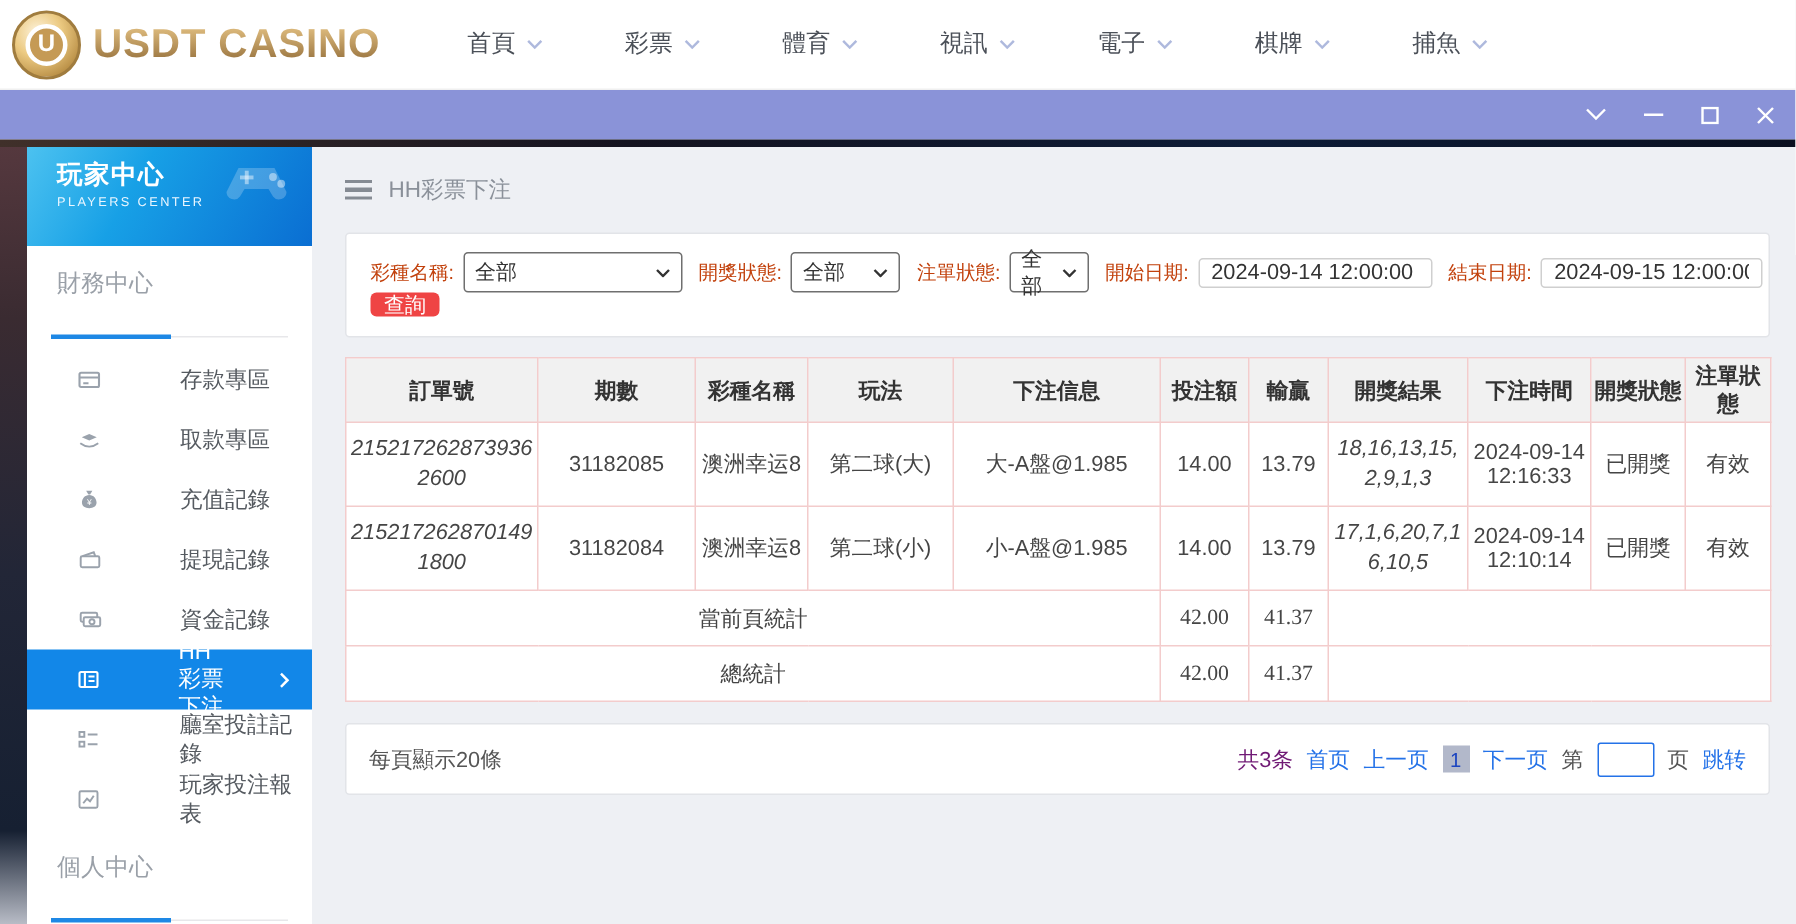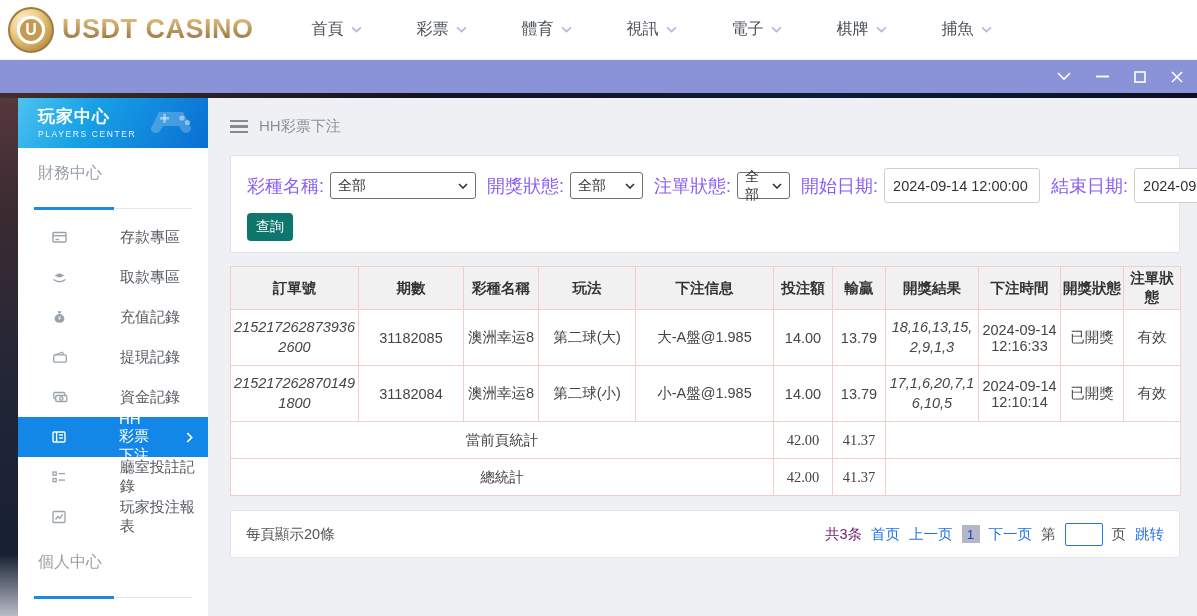--- a/index.html
+++ b/index.html
@@ -30,21 +30,21 @@
 
   
   .darkstrip { height:5px; background:linear-gradient(90deg,#40302a,#141320 35%,#0d1c38 70%,#0a1020); flex:0 0 auto; }
 
   
   .main { flex:1; display:flex; min-height:0; }
   .left-edge { width:18px; background:linear-gradient(180deg,#55383e 0%,#3a2b31 22%,#222637 55%,#162032 88%,#b8bcc6 100%); flex:0 0 auto; }
 
   
   .sidebar { width:190px; background:#fff; flex:0 0 auto; display:flex; flex-direction:column; }
-  .side-header { height:50px; background:linear-gradient(120deg,#4cc2f0 0%,#17a0e6 38%,#0a6ed2 100%); position:relative; padding:7px 0 0 20px; flex:0 0 auto; }
+  .side-header { height:66px; background:linear-gradient(120deg,#4cc2f0 0%,#17a0e6 38%,#0a6ed2 100%); position:relative; padding:7px 0 0 20px; flex:0 0 auto; }
   .side-header .t { color:#fff; font-size:17px; font-weight:bold; letter-spacing:1px; }
   .side-header .s { color:#eaf6ff; font-size:8.5px; letter-spacing:1.6px; margin-top:1px; }
   .side-header .deco { position:absolute; right:10px; top:8px; }
   .section-title { margin:15px 16px 0 16px; padding:0 4px 24px 4px; font-size:16px; color:#9aa0a8;
                    border-bottom:1px solid #e7e7ea; position:relative; }
   .section-title::after { content:""; position:absolute; left:0; bottom:-2px; width:80px; height:3px; background:#1e88e5; }
   .menu { margin-top:8px; }
   .menu-item { height:40px; display:flex; align-items:center; padding-left:33px; cursor:pointer;gap:31px; }
   .menu-item .mi-icon { width:17px; display:flex; justify-content:center; }
   .menu-item .mi-label { margin-left:21px; font-size:15px; color:#555a60; }
@@ -55,30 +55,30 @@
   
   .content { flex:1; background:#eef0f4; padding:0 17px 0 22px; min-width:0; }
   .content-header { height:57px; display:flex; align-items:center; gap:11px; }
   .hamburger { display:flex; flex-direction:column; gap:3px; cursor:pointer; }
   .hamburger i { display:block; width:18px; height:2.5px; background:#858b93; }
   .page-title { font-size:15px; color:#8a9099; }
 
   .filter-card { background:#fff; border:1px solid #e2e4e8; border-radius:3px; padding:12px 16px 11px 16px; margin-bottom:13px; }
   .filter-row { display:flex; align-items:center; }
   .fgroup { display:flex; align-items:center; margin-right:11px; }
-  .flabel { font-size:18px; color:#8b5cf6; margin-right:6px; white-space:nowrap; }
+  .flabel { font-size:13px; color:#c2410c; margin-right:6px; white-space:nowrap; }
   .sel { height:27px; border:1px solid #6f6f6f; border-radius:3px; background:#fff;
          display:flex; align-items:center; justify-content:space-between; padding:0 7px; cursor:pointer; }
   .sel .sel-val { font-size:14px; color:#333; }
   .sel .chev { color:#333; display:flex; margin-left:8px; }
   .sel-lottery { width:146px; } .sel-draw { width:73px; } .sel-order { width:53px; }
-  .date-input { height:35px; border:1px solid #cfcfcf; border-radius:3px; font-size:14.5px; color:#333;
+  .date-input { height:20px; border:1px solid #cfcfcf; border-radius:3px; font-size:14.5px; color:#333;
                 padding:0 8px; font-family:inherit; }
   .date-start { width:156px; } .date-end { width:148px; }
-  .search-btn { margin-top:10px; width:46px; height:28px; background:#0f766e; border:none; border-radius:4px;
+  .search-btn { width:46px; height:16px; background:#ef4444; border:none; border-radius:4px;
                 color:#fff; font-size:14px; cursor:pointer; font-family:inherit; }
 
   table.data { width:950px; border-collapse:collapse; background:#fff; table-layout:fixed; }
   table.data th { background:#f1f1f1; border:1px solid #f3cccc; font-size:14.5px; font-weight:bold; color:#333;
                   height:42px; padding:2px; }
   table.data td { border:1px solid #f3cccc; font-size:14.5px; color:#454545; text-align:center; padding:4px 3px; }
   tr.body-row td { height:56px; }
   td.brk { word-break:break-all; line-height:1.35;font-style:italic; }
   tr.sum-row td { height:37px;font-family:Liberation Serif, serif; }
 

